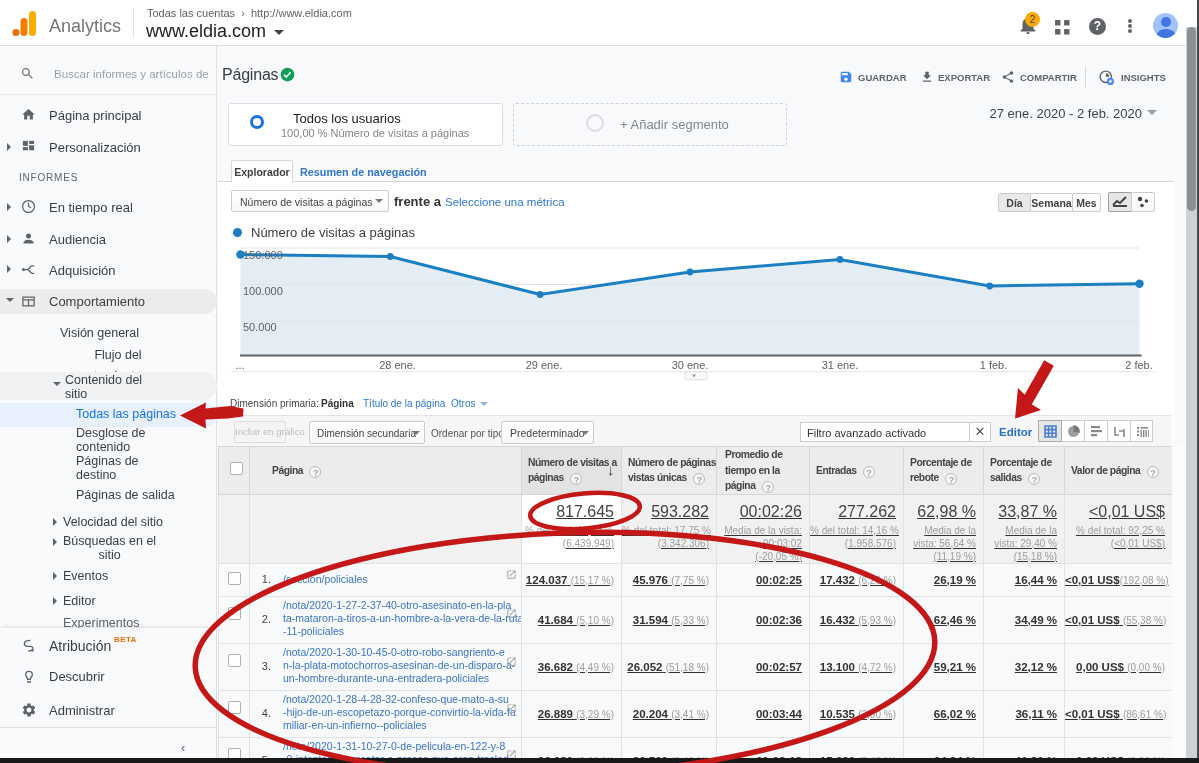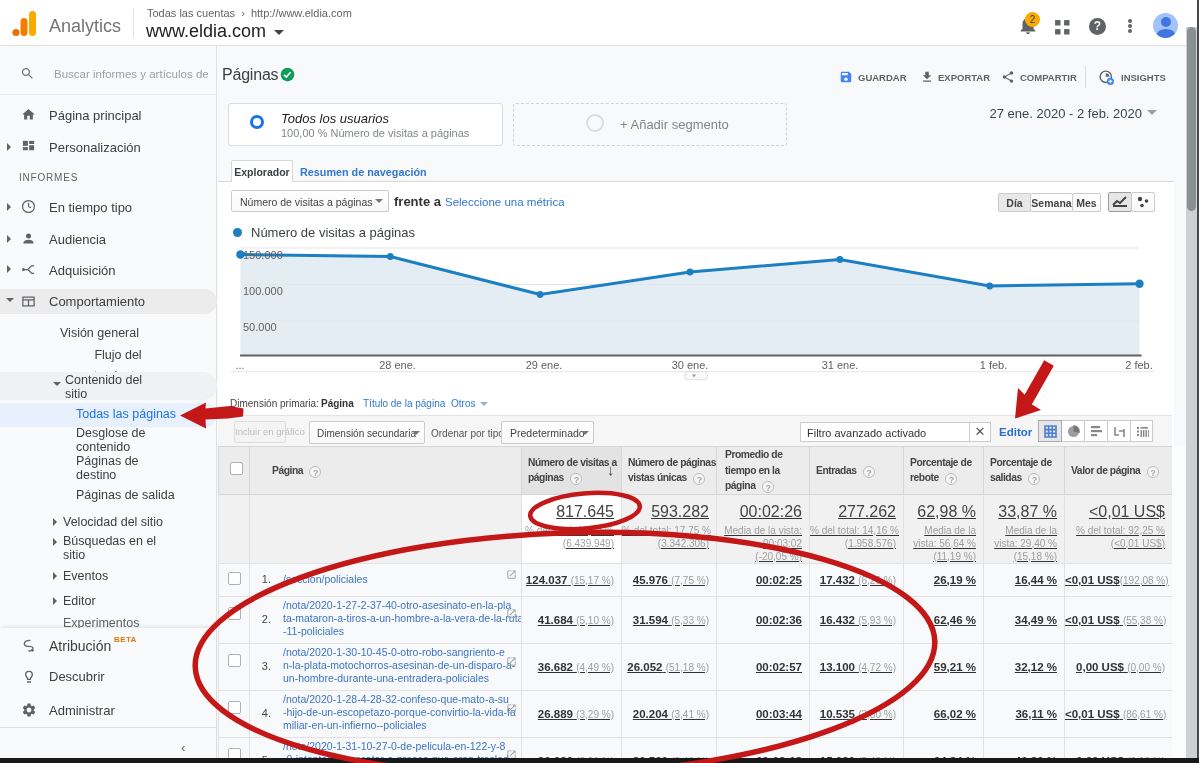--- a/index.html
+++ b/index.html
@@ -82,21 +82,21 @@
     </svg>
   <div class="abs" style="left:49px;top:94px;font-size:13px;color:#3c4043;">Personalización</div>
 
   <div class="abs" style="left:19px;top:126px;font-size:10px;color:#5f6368;letter-spacing:.8px;">INFORMES</div>
 
   <div class="abs sb-arrow arr-r" style="left:7px;top:157px;"></div>
   <svg class="abs" style="left:21px;top:153px" width="15" height="15" viewBox="0 0 24 24">
       <path fill="none" stroke="#5f6368" stroke-width="2" d="M12 12 V6 M12 12 l4 2"></path>
       <circle cx="12" cy="12" r="9.5" fill="none" stroke="#5f6368" stroke-width="2"></circle>
     </svg>
-  <div class="abs" style="left:49px;top:154px;font-size:13px;color:#3c4043;">En tiempo tipo</div>
+  <div class="abs" style="left:49px;top:154px;font-size:13px;color:#3c4043;">En tiempo real</div>
 
   <div class="abs sb-arrow arr-r" style="left:7px;top:189px;"></div>
   <svg class="abs" style="left:21px;top:185px" width="15" height="15" viewBox="0 0 24 24">
       <g fill="#5f6368">
         <circle cx="12" cy="8" r="4"></circle>
         <path d="M12 14c-4 0-8 2-8 4.5V20h16v-1.5c0-2.5-4-4.5-8-4.5z"></path>
       </g>
     </svg>
   <div class="abs" style="left:49px;top:186px;font-size:13px;color:#3c4043;">Audiencia</div>
 
@@ -122,21 +122,21 @@
   <div class="abs sb-arrow arr-d" style="left:53px;top:336px;border-width:4px 4px 0 4px;"></div>
   <div class="abs sb-sub" style="left:65px;top:328px;line-height:13.5px;">Contenido del<br>sitio</div>
   <div class="abs" style="left:0;top:357px;width:217px;height:24px;background:#e8f0fe;border-radius:0 14px 14px 0;"></div>
   <div class="abs sb-sub" style="left:76px;top:361px;color:#1a73e8;">Todas las páginas</div>
   <div class="abs sb-sub" style="left:76px;top:381px;line-height:13.5px;">Desglose de<br>contenido</div>
   <div class="abs sb-sub" style="left:76px;top:409px;line-height:13.5px;">Páginas de<br>destino</div>
   <div class="abs sb-sub" style="left:76px;top:442px;">Páginas de salida</div>
   <div class="abs sb-arrow arr-r" style="left:53px;top:472px;border-width:4px 0 4px 4px;"></div>
   <div class="abs sb-sub" style="left:63px;top:469px;">Velocidad del sitio</div>
   <div class="abs sb-arrow arr-r" style="left:53px;top:492px;border-width:4px 0 4px 4px;"></div>
-  <div class="abs sb-sub" style="left:63px;top:489px;line-height:13.5px;">Búsquedas en el<br>sitio</div>
+  <div class="abs sb-sub" style="left:63px;top:489px;line-height:13.5px;text-align:center;">Búsquedas en el<br>sitio</div>
   <div class="abs sb-arrow arr-r" style="left:53px;top:526px;border-width:4px 0 4px 4px;"></div>
   <div class="abs sb-sub" style="left:63px;top:523px;">Eventos</div>
   <div class="abs sb-arrow arr-r" style="left:53px;top:551px;border-width:4px 0 4px 4px;"></div>
   <div class="abs sb-sub" style="left:63px;top:548px;">Editor</div>
   <div class="abs sb-sub" style="left:63px;top:570px;color:#5f6368;">Experimentos</div>
 
   <div class="abs" style="left:0;top:582px;width:216px;height:130px;background:#f9fafb;box-shadow:0 -3px 4px -2px rgba(0,0,0,.12);"></div>
   <svg class="abs" style="left:21px;top:591px" width="16" height="16" viewBox="0 0 24 24">
       <path fill="none" stroke="#5f6368" stroke-width="2" d="M14 5c-5 0-9 2-9 5s4 4 7 4 6 1 6 3-3 4-7 4"></path>
       <circle cx="17" cy="20" r="2" fill="#5f6368"></circle>
@@ -177,21 +177,21 @@
 <svg class="abs" style="left:1098px;top:69px" width="17" height="17" viewBox="0 0 24 24">
     <circle cx="11" cy="11" r="8" fill="none" stroke="#5f6368" stroke-width="2"></circle>
     <path fill="#5f6368" d="M11 6a5 5 0 0 1 5 5h-5z"></path>
     <circle cx="17.5" cy="17.5" r="5" fill="#4285f4"></circle>
     <path stroke="#fff" stroke-width="1.6" d="M17.5 15v5M15 17.5h5"></path>
   </svg>
 <div class="abs hdr-btn" style="left:1121px;top:72px;">INSIGHTS</div>
 
 <div class="card" style="left:228px;top:103px;width:275px;height:43px;"></div>
 <div class="abs" style="left:250px;top:115px;width:14px;height:14px;border:3.5px solid #1a73e8;border-radius:50%;background:#fff;"></div>
-<div class="abs" style="left:281px;top:111px;font-size:13px;color:#202124;font-style:italic;">Todos los usuarios</div>
+<div class="abs" style="left:293px;top:111px;font-size:13px;color:#202124;">Todos los usuarios</div>
 <div class="abs" style="left:281px;top:127px;font-size:11px;color:#80868b;">100,00 % Número de visitas a páginas</div>
 <div class="abs" style="left:513px;top:103px;width:274px;height:43px;border:1px dashed #cfd2d6;border-radius:3px;"></div>
 <div class="abs" style="left:586px;top:114px;width:18px;height:18px;border:2px solid #dadce0;border-radius:50%;"></div>
 <div class="abs" style="left:620px;top:117px;font-size:13px;color:#80868b;">+ Añadir segmento</div>
 
 <div class="abs" style="left:848px;top:106px;width:294px;text-align:right;font-size:13px;color:#37474f;">27 ene. 2020 - 2 feb. 2020</div>
 <div class="abs sb-arrow arr-d" style="left:1147px;top:110px;border-top-color:#9aa0a6;border-width:5px 5px 0 5px;"></div>
 
 <div class="abs" style="left:218px;top:182px;width:956px;height:264px;background:#fff;"></div>
 <div class="abs" style="left:218px;top:181px;width:956px;height:1px;background:#d8d8d8;"></div>

